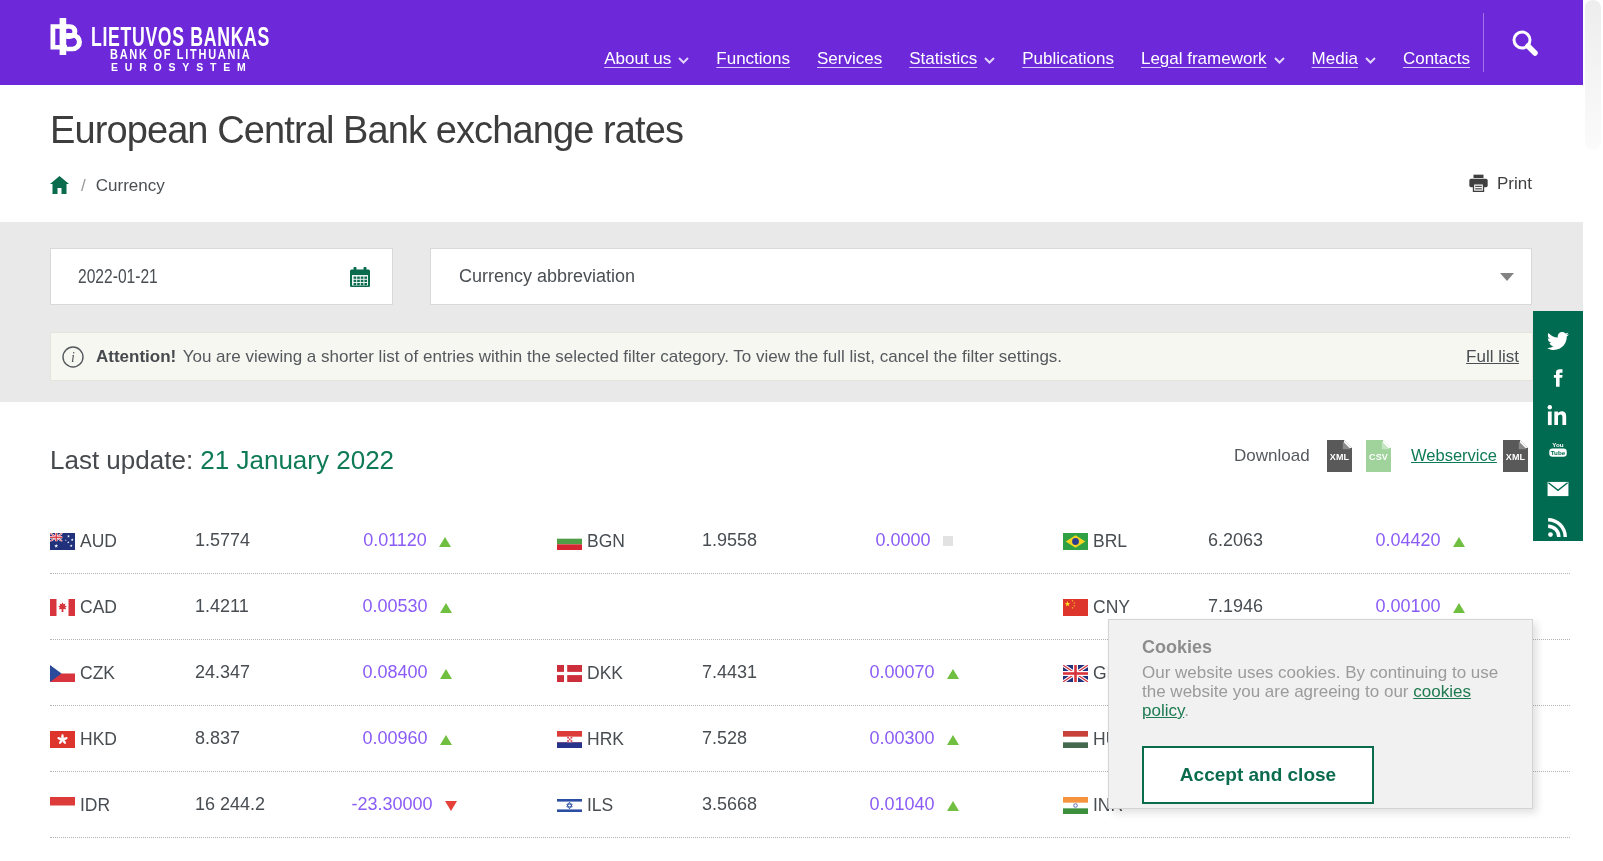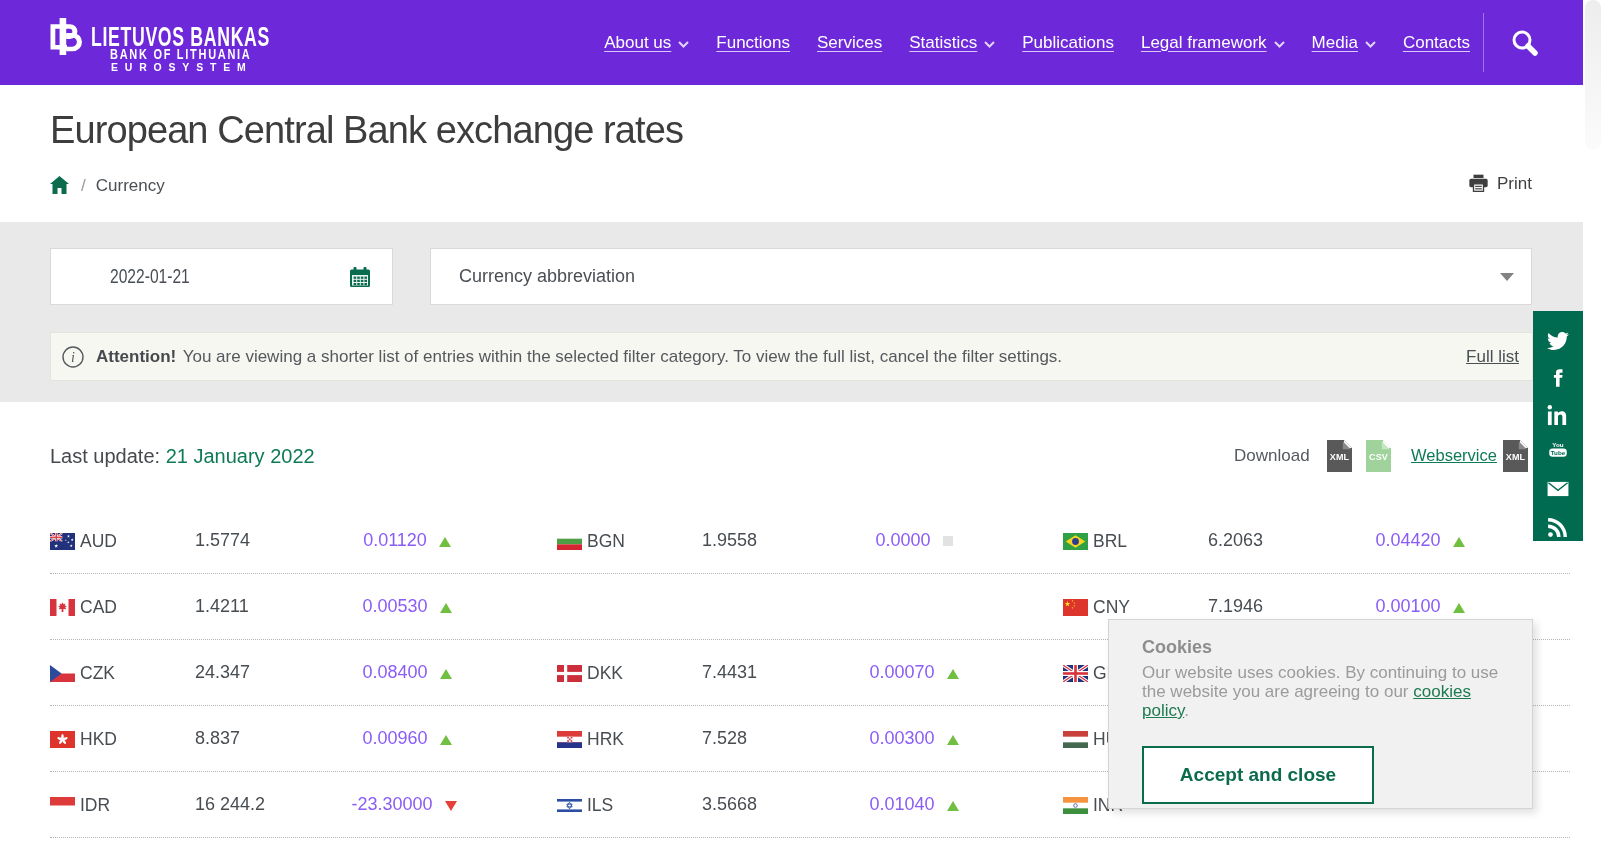--- a/index.html
+++ b/index.html
@@ -6,52 +6,52 @@
 body{width:1603px;font-family:"Liberation Sans",sans-serif;color:#4a4f54;-webkit-font-smoothing:antialiased;}
 #page{width:1583px;position:relative;overflow:hidden;height:861px;opacity:0.999;}
 a{color:inherit;}
 
 #hdr{height:85px;background:#6d28d9;position:relative;}
 #logomark{position:absolute;left:50px;top:18px;}
 #logotxt{position:absolute;left:0;top:26px;color:#fff;}
 #lt1{position:absolute;left:91px;top:0;font-size:27px;font-weight:bold;letter-spacing:1px;white-space:nowrap;line-height:22px;transform:scaleX(0.6556);transform-origin:0 50%;}
 #lt2{position:absolute;left:110px;top:22px;font-size:14px;font-weight:bold;letter-spacing:2.2px;transform:scaleX(0.784);transform-origin:0 50%;white-space:nowrap;line-height:12px;}
 #lt3{position:absolute;left:111px;top:36px;font-size:11.5px;font-weight:bold;letter-spacing:7.5px;transform:scaleX(0.91);transform-origin:0 50%;white-space:nowrap;line-height:10px;}
-#nav{position:absolute;right:113px;top:0;height:85px;display:flex;align-items:center;}
+#nav{position:absolute;right:113px;top:16px;height:85px;display:flex;align-items:center;}
 #nav a{color:#fff;font-size:17px;text-decoration:underline;text-underline-offset:3px;text-decoration-color:rgba(255,255,255,.75);text-decoration-thickness:1px;white-space:nowrap;}
 #nav .it{display:flex;align-items:center;margin-left:27px;}
 #nav .it:first-child{margin-left:0;}
 .chev{margin-left:7px;margin-top:3px;}
 #vsep{position:absolute;left:1483px;top:13px;height:59px;width:1px;background:rgba(255,255,255,.35);}
 #srch{position:absolute;left:1510px;top:28px;}
 
 h1{margin:23px 0 0 50px;font-size:38px;font-weight:400;color:#3d3d3d;letter-spacing:-0.9px;line-height:44px;}
 #crumbs{position:relative;margin:24px 0 0 50px;height:22px;font-size:17px;color:#4a4f54;}
 #crumbs .sl{color:#9a9a9a;margin:0 10px 0 12px;}
 #printl{position:absolute;right:51px;top:173px;font-size:17px;color:#3f3f3f;}
 #printl a{}
 #printl svg{vertical-align:-4px;margin-right:8px;}
 
 #filter{margin-top:24px;background:#e9e9e9;padding:26px 50px 21px 50px;}
 #frow{display:flex;}
 .inpt{background:#fff;border:1px solid #d9d9d9;height:57px;box-sizing:border-box;display:flex;align-items:center;position:relative;font-size:18px;color:#4a4f54;}
-#datebox{width:343px;padding-left:32px;}
+#datebox{width:343px;}
 #datebox span{margin-left:27px;font-size:20px;transform:scaleX(0.78);transform-origin:0 50%;display:inline-block;}
 #calico{position:absolute;right:21px;top:18px;}
 #selbox{width:1102px;margin-left:37px;}
 #selbox span{margin-left:28px;}
 #caret{position:absolute;right:17px;top:24px;width:0;height:0;border-left:7px solid transparent;border-right:7px solid transparent;border-top:8px solid #828282;}
 #atbar{margin-top:27px;height:49px;background:#f7f7f1;border:1px solid #e5e4dc;box-sizing:border-box;width:1483px;display:flex;align-items:center;font-size:17px;color:#55595e;position:relative;}
 #atbar .ico{margin:0 12px 0 11px;}
 #atbar b{color:#46494d;margin-right:2px;}
 #fulllist{position:absolute;right:13px;text-decoration:underline;color:#4a4f54;}
 
 #lup{position:relative;margin:38px 50px 0 50px;height:42px;}
 #dl span.fico,#dl a.ws,#dl .dlt{position:absolute;}
-#lup .lbl{font-size:20px;color:#46494d;position:absolute;top:5px;}
+#lup .lbl{font-size:26px;color:#46494d;position:absolute;top:5px;}
 #lup .grn{color:#0e7a56;}
 #dl{position:absolute;left:0;top:0;height:42px;width:1483px;}
 #dl .dlt{font-size:17px;color:#55595e;left:1184px;top:6px;}
 #dl a.ws{font-size:16.5px;color:#0e7a56;text-decoration:underline;left:1361px;top:6px;}
 .fico{width:25px;height:32px;top:0;}
 #f1{left:1277px;}#f2{left:1316px;}#f3{left:1453px;}
 .fico svg{display:block;}
 .fico .cap{position:absolute;left:0;right:0;top:12px;text-align:center;font-size:9px;font-weight:bold;color:#fff;letter-spacing:.2px;}
 
 #tbl{margin:26px 50px 0 50px;width:1520px;}

